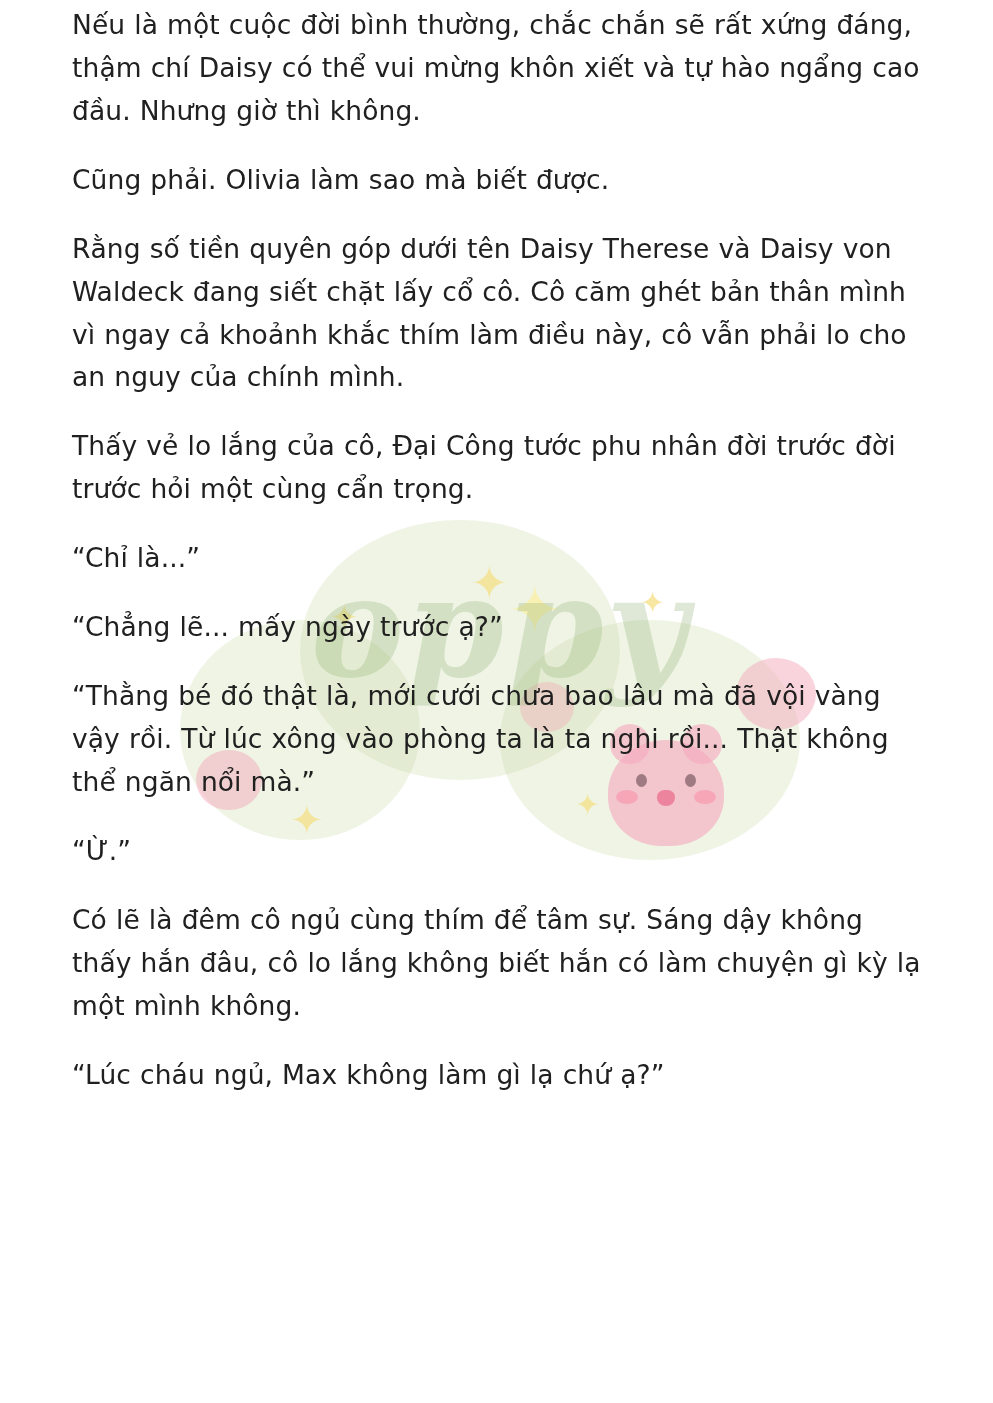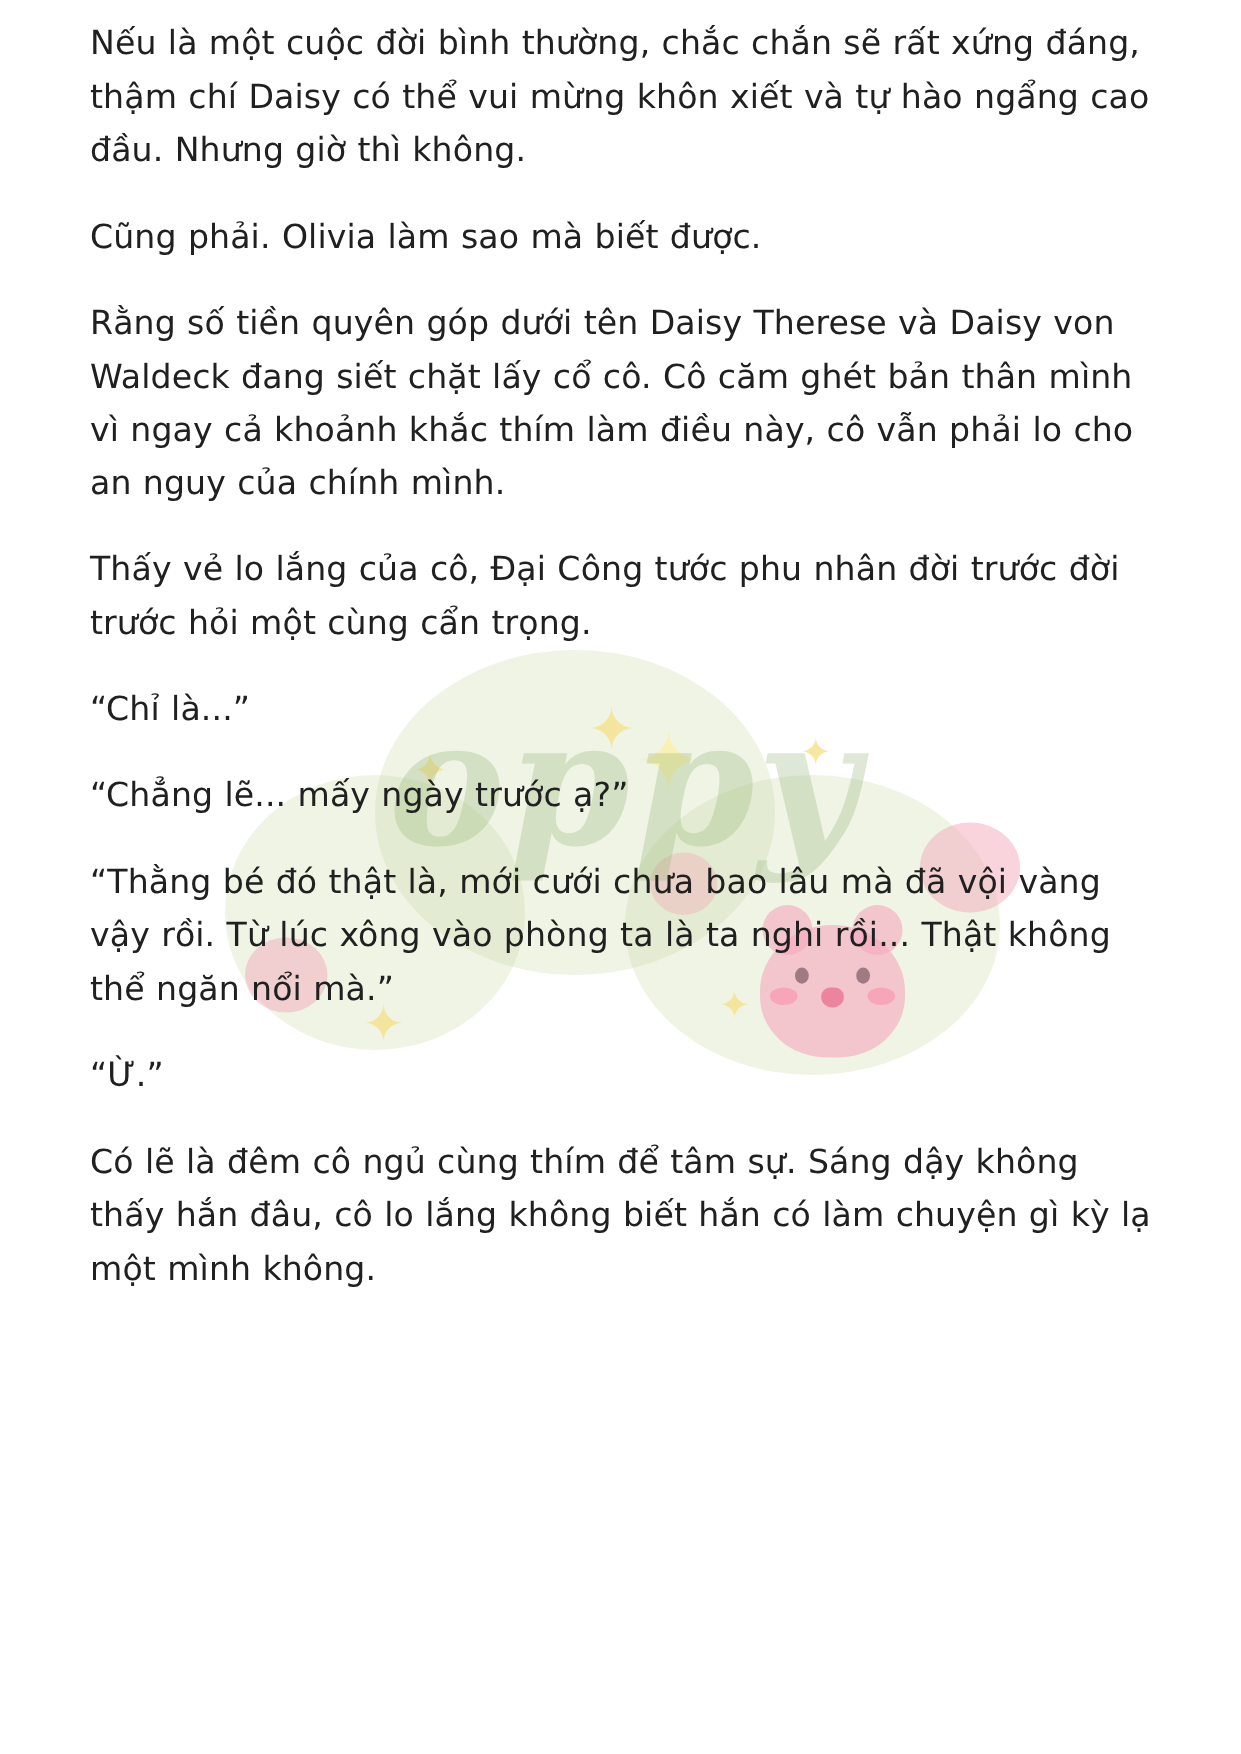--- a/index.html
+++ b/index.html
@@ -138,21 +138,21 @@
     padding: 0 72px;
   }
   .para {
     font-size: 26.5px;
     line-height: 1.62;
     color: #202020;
     margin: 0 0 26px 0;
     letter-spacing: 0.1px;
     word-spacing: 0.5px;
   }
-  .para.first { padding-top: 14px; }
+  .para.first { padding-top: 4px; }
 </style>
 </head>
 <body>
 
 <div class="page">
 
   <div class="watermark">
     <div class="wm-blob b1"></div>
     <div class="wm-blob b2"></div>
     <div class="wm-blob b3"></div>
@@ -184,16 +184,17 @@
   <div class="content">
     <p class="para first">Nếu là một cuộc đời bình thường, chắc chắn sẽ rất xứng đáng, thậm chí Daisy có thể vui mừng khôn xiết và tự hào ngẩng cao đầu. Nhưng giờ thì không.</p>
     <p class="para">Cũng phải. Olivia làm sao mà biết được.</p>
     <p class="para">Rằng số tiền quyên góp dưới tên Daisy Therese và Daisy von Waldeck đang siết chặt lấy cổ cô. Cô căm ghét bản thân mình vì ngay cả khoảnh khắc thím làm điều này, cô vẫn phải lo cho an nguy của chính mình.</p>
     <p class="para">Thấy vẻ lo lắng của cô, Đại Công tước phu nhân đời trước đời trước hỏi một cùng cẩn trọng.</p>
     <p class="para">“Chỉ là...”</p>
     <p class="para">“Chẳng lẽ... mấy ngày trước ạ?”</p>
     <p class="para">“Thằng bé đó thật là, mới cưới chưa bao lâu mà đã vội vàng vậy rồi. Từ lúc xông vào phòng ta là ta nghi rồi... Thật không thể ngăn nổi mà.”</p>
     <p class="para">“Ừ.”</p>
     <p class="para">Có lẽ là đêm cô ngủ cùng thím để tâm sự. Sáng dậy không thấy hắn đâu, cô lo lắng không biết hắn có làm chuyện gì kỳ lạ một mình không.</p>
+    <p class="para">“Lúc cháu ngủ, Max không làm gì lạ chứ ạ?”</p>
 
   </div>
 
 </div>
 
 </body></html>

